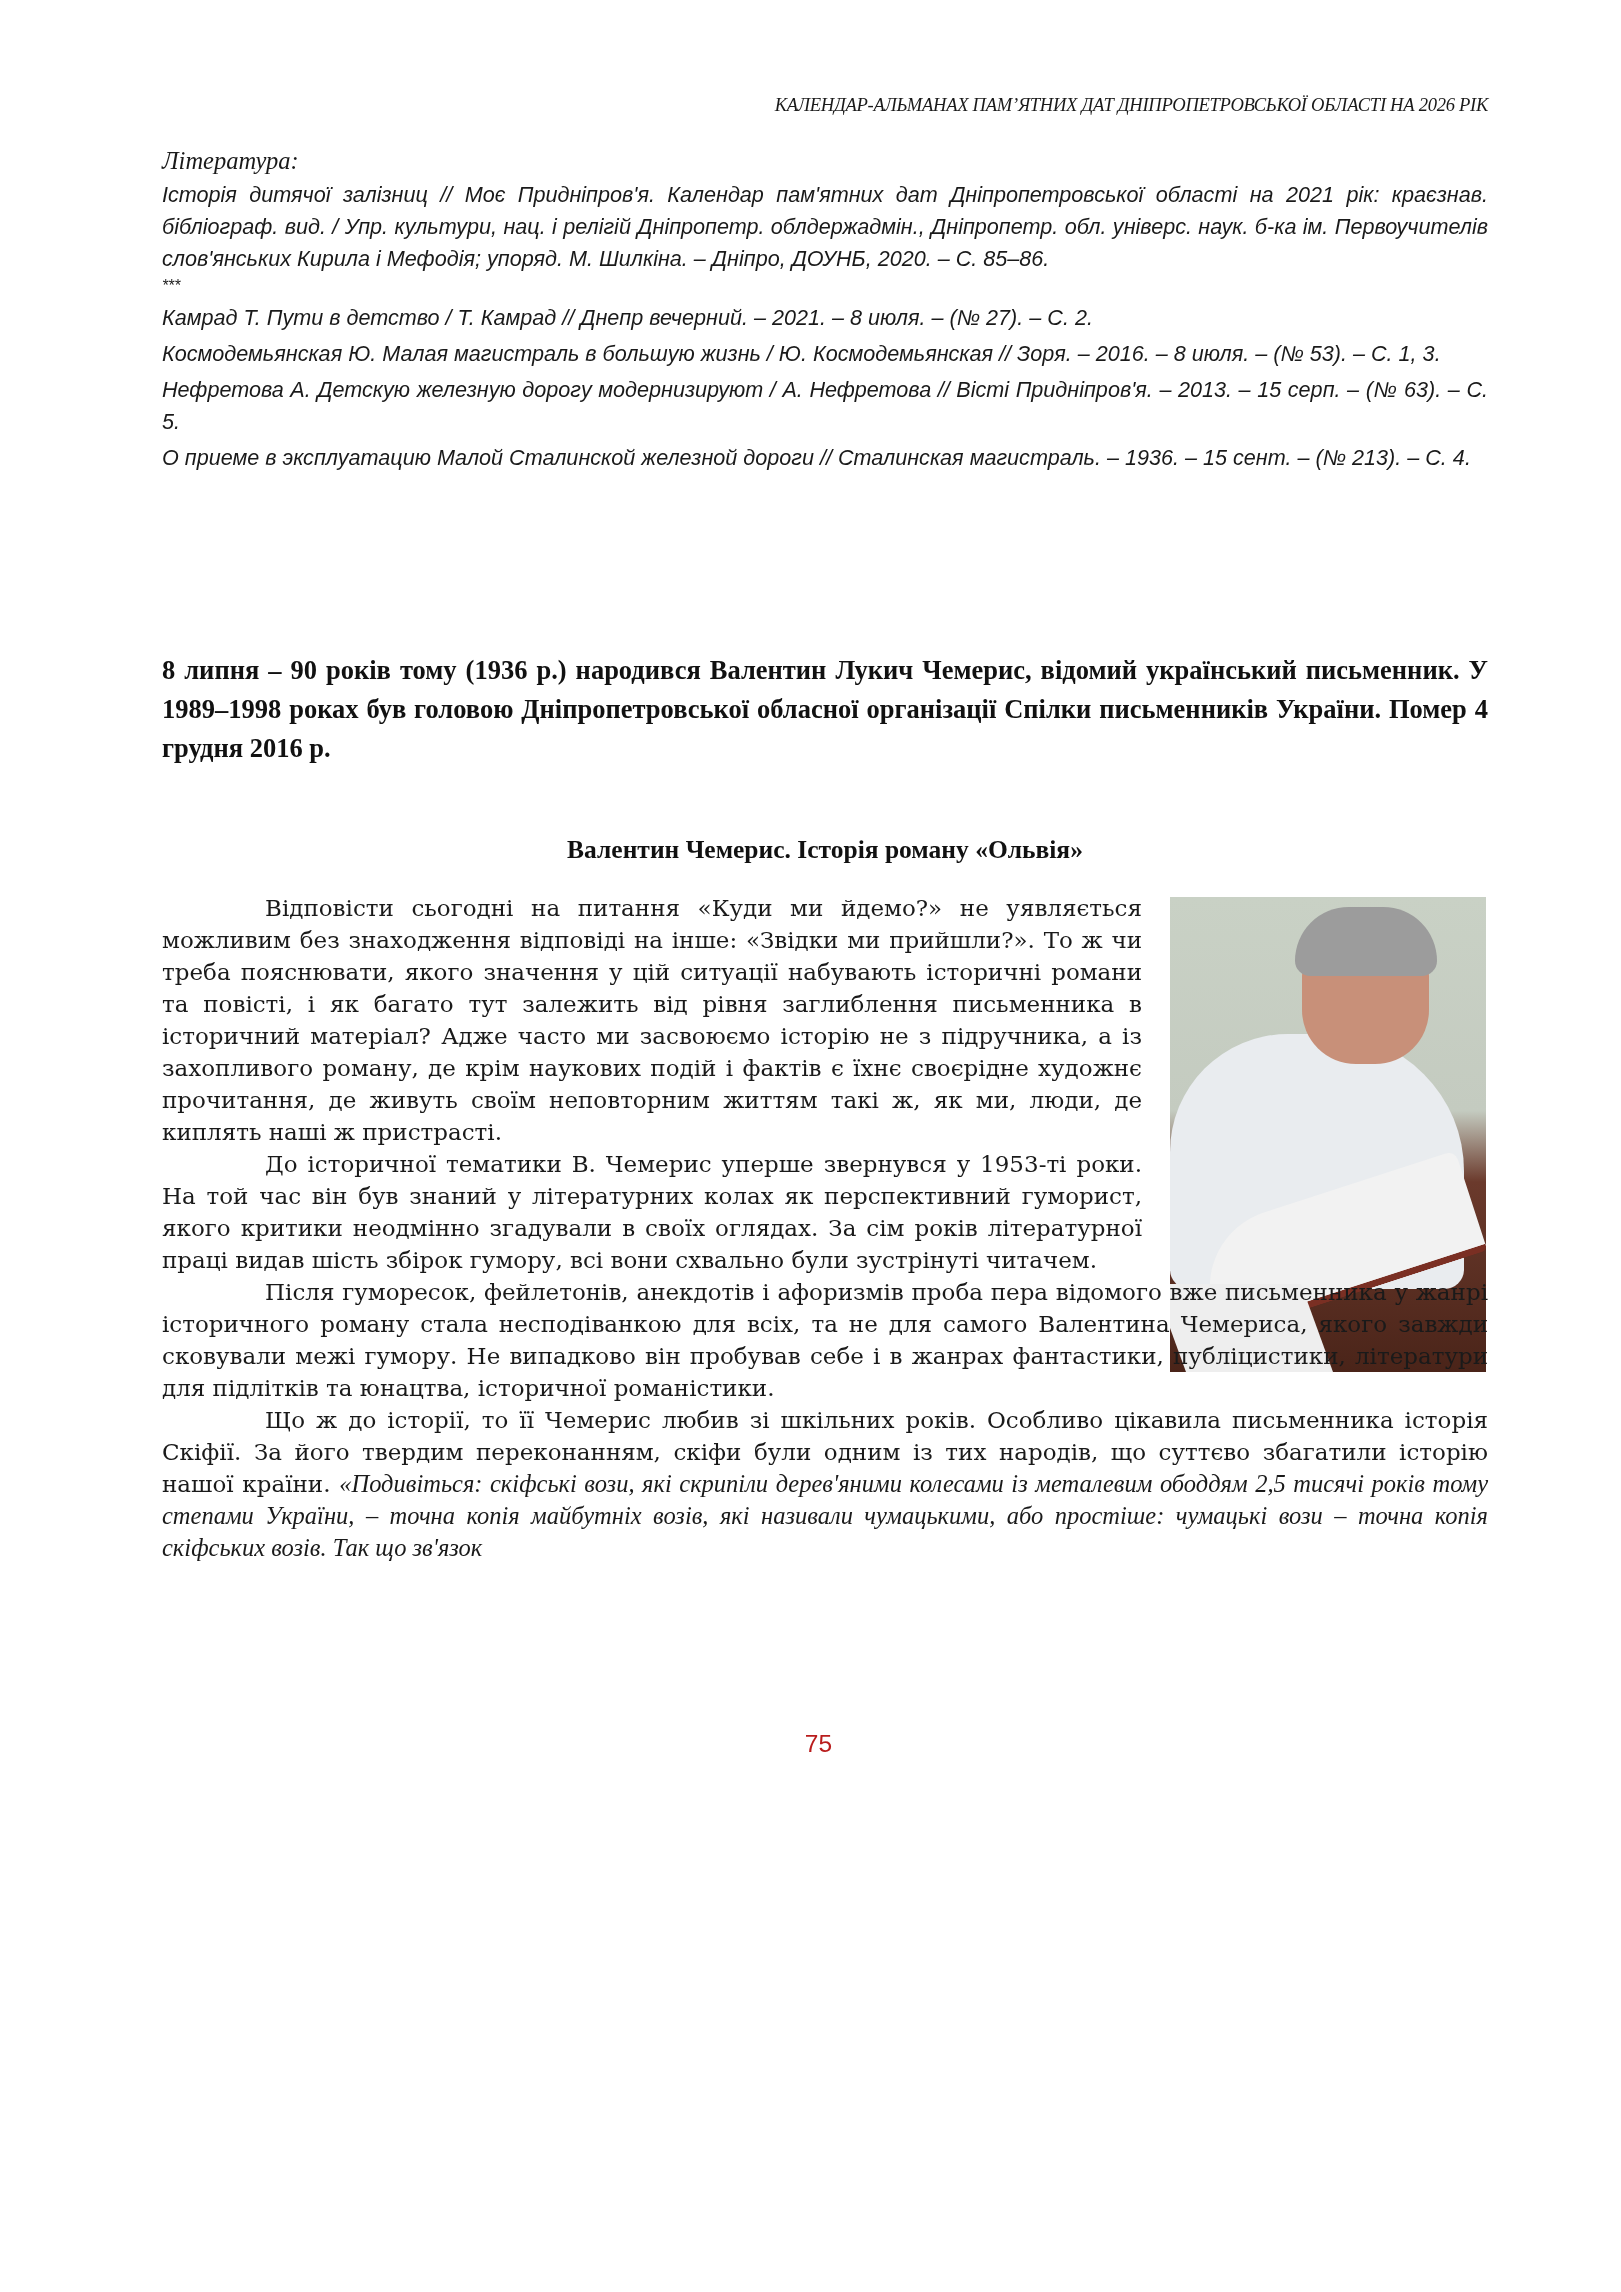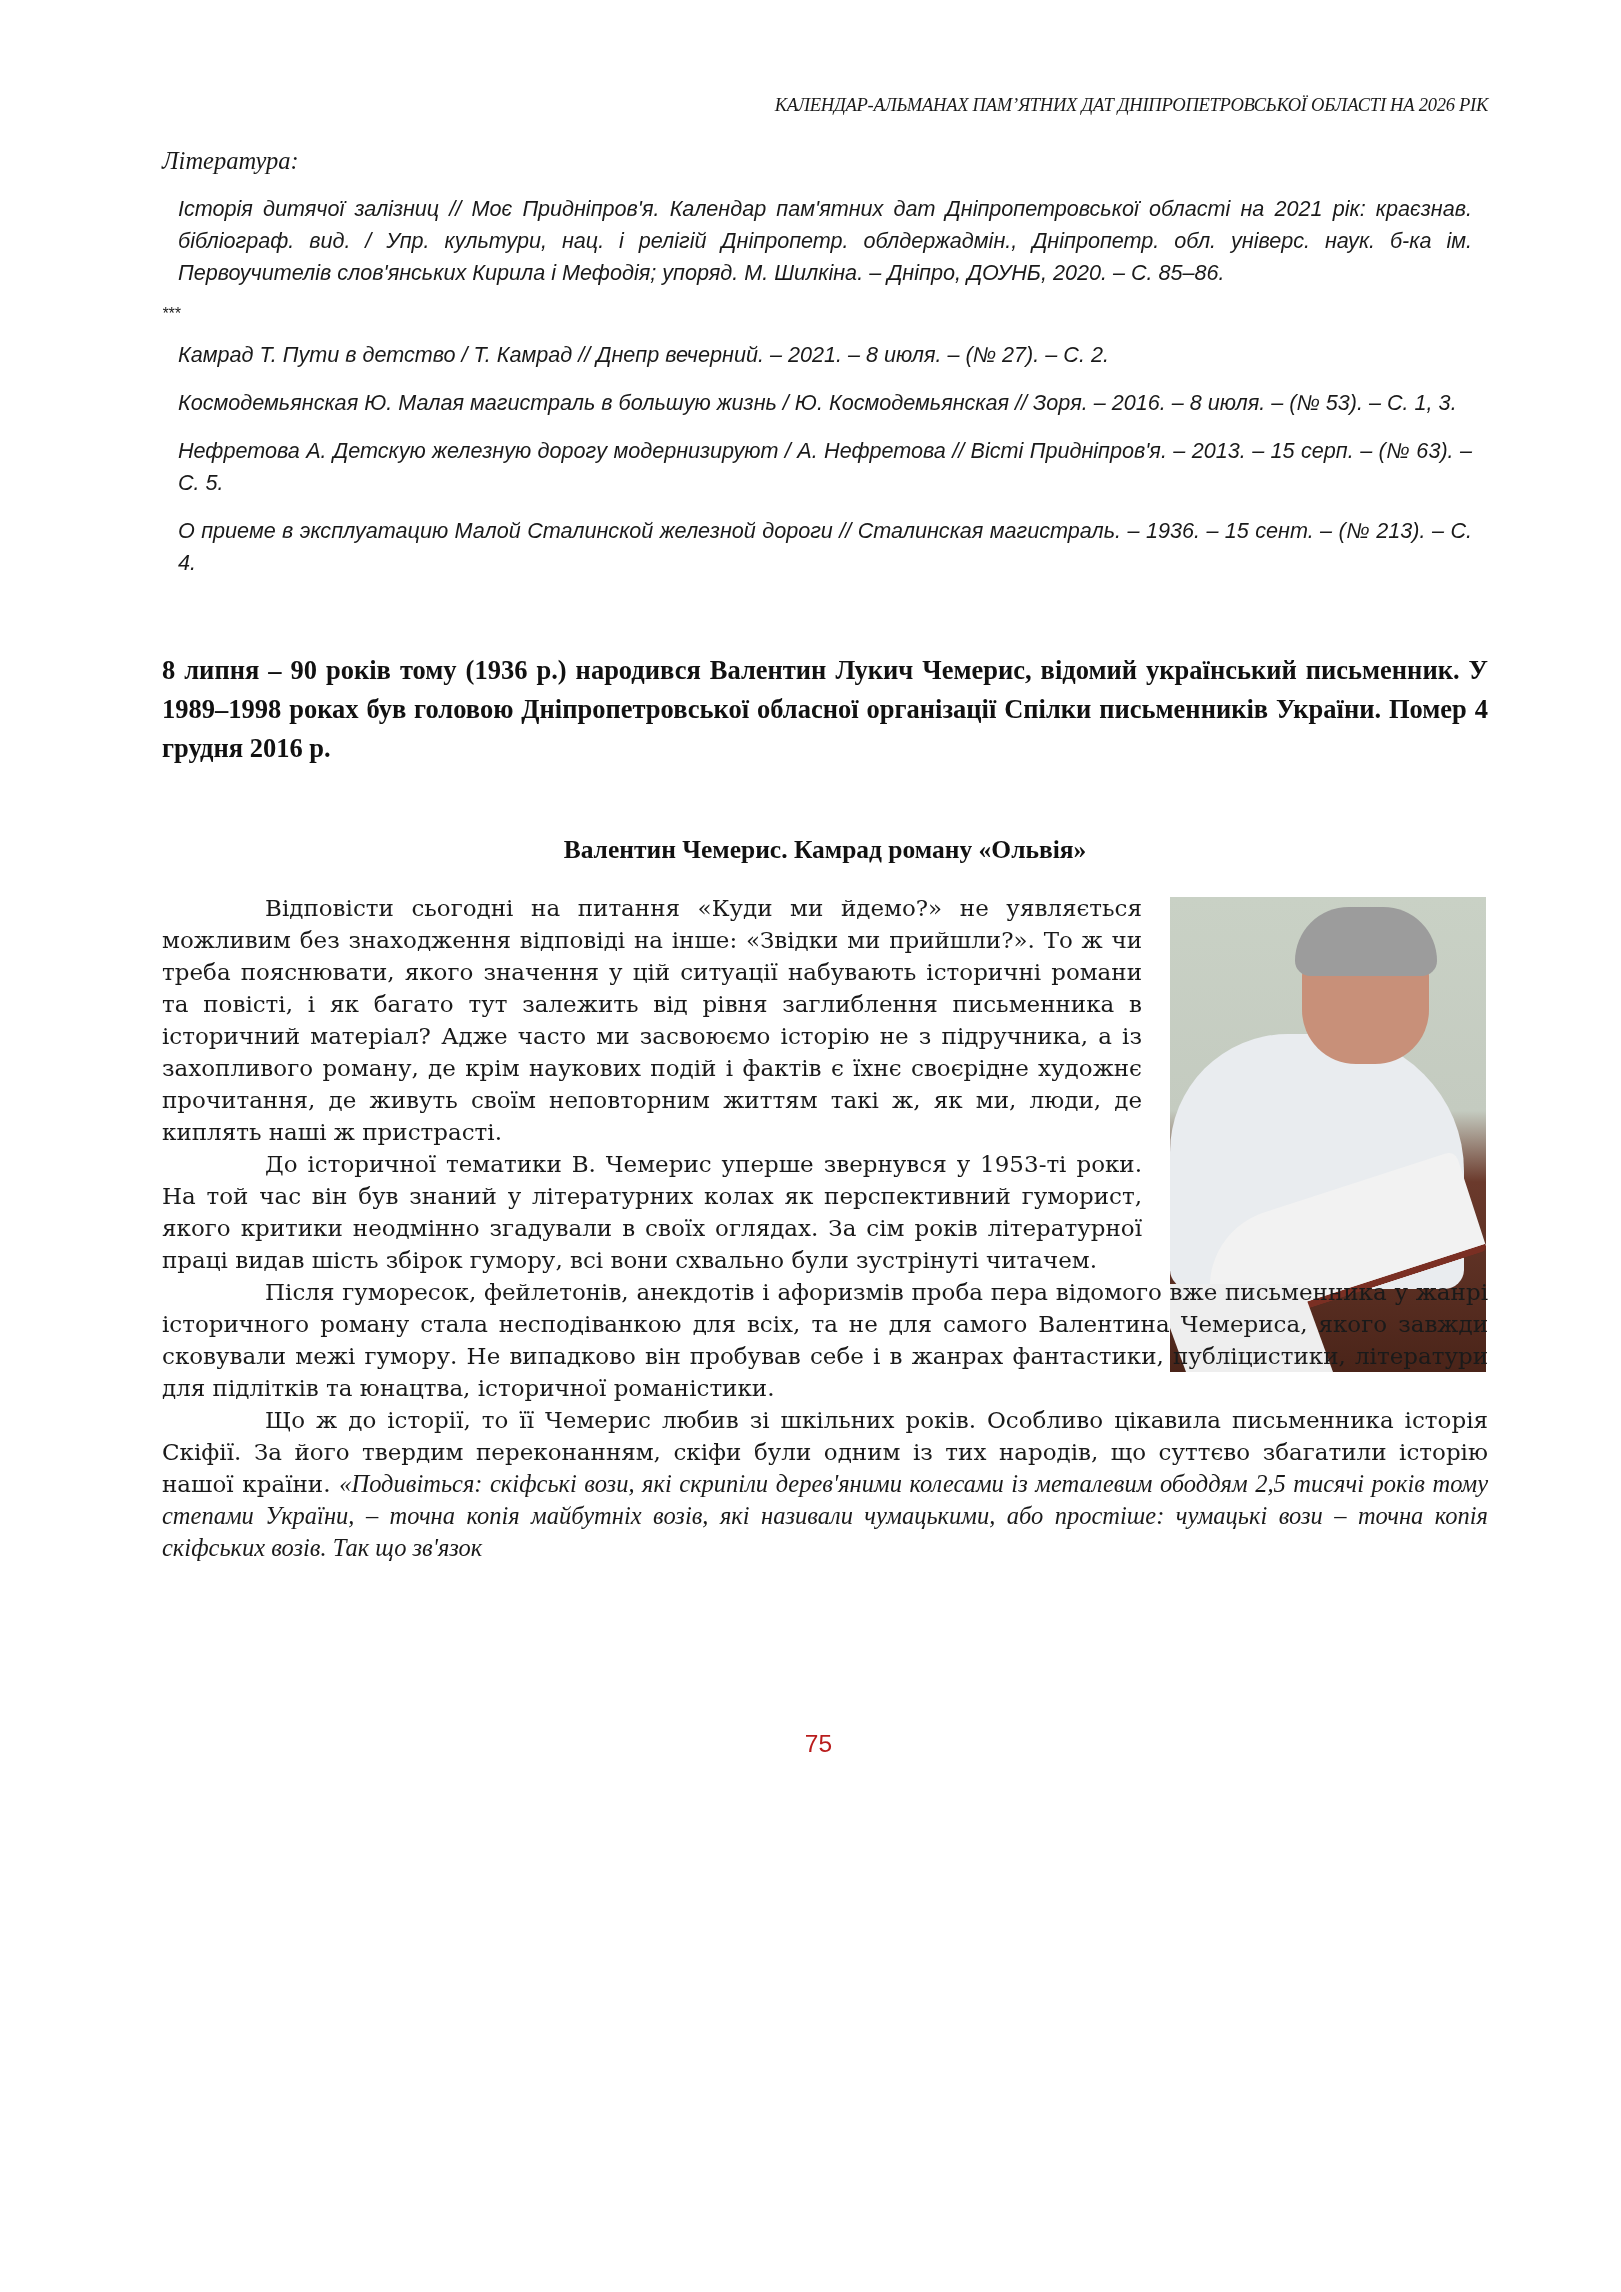--- a/index.html
+++ b/index.html
@@ -6,21 +6,21 @@
   body { width: 1621px; height: 2293px; position: relative; overflow: hidden; color: #111; }
   .page { position: absolute; left: 8px; top: 0; width: 1621px; height: 2293px; }
   .running-header {
     position: absolute; left: 588px; top: 94px; width: 892px; text-align: right;
     font-family: "Liberation Serif", serif; font-style: italic; font-size: 18.6px;
     letter-spacing: -0.3px; color: #1a1a1a;
   }
   .lit { position: absolute; left: 154px; top: 145px; width: 1326px;
     font-family: "Liberation Sans", sans-serif; font-size: 21.6px; line-height: 32px; color: #1a1a1a; font-style: italic; }
   .lit-title { font-family: "Liberation Serif", serif; font-size: 24.5px; margin-bottom: 2px; }
-  .lit p { margin: 16px; text-align: justify; }
+  .lit p { margin: 0; text-align: justify; }
   .lit .stars { font-size: 15.7px; line-height: 17.6px; margin: 2px 0 7.8px 0; }
   .lit .entry { margin-bottom: 3.9px; }
   .event {
     position: absolute; left: 154px; top: 651px; width: 1326px;
     font-family: "Liberation Serif", serif; font-weight: bold; font-size: 26.5px; line-height: 39px;
     text-align: justify; color: #111;
   }
   .event .it { }
   .article-title {
     position: absolute; left: 154px; top: 814px; width: 1326px; text-align: center;
@@ -66,21 +66,21 @@
     <p>Історія дитячої залізниц // Моє Придніпров'я. Календар пам'ятних дат Дніпропетровської області на 2021 рік: краєзнав. бібліограф. вид. / Упр. культури, нац. і релігій Дніпропетр. облдержадмін., Дніпропетр. обл. універс. наук. б-ка ім. Первоучителів слов'янських Кирила і Мефодія; упоряд. М. Шилкіна. – Дніпро, ДОУНБ, 2020. – С. 85–86.</p>
     <p class="stars">***</p>
     <p class="entry">Камрад Т. Пути в детство / Т. Камрад // Днепр вечерний. – 2021. – 8 июля. – (№ 27). – С. 2.</p>
     <p class="entry">Космодемьянская Ю. Малая магистраль в большую жизнь / Ю. Космодемьянская // Зоря. – 2016. – 8 июля. – (№ 53). – С. 1, 3.</p>
     <p class="entry">Нефретова А. Детскую железную дорогу модернизируют / А. Нефретова // Вісті Придніпров'я. – 2013. – 15 серп. – (№ 63). – С. 5.</p>
     <p class="entry">О приеме в эксплуатацию Малой Сталинской железной дороги // Сталинская магистраль. – 1936. – 15 сент. – (№ 213). – С. 4.</p>
   </section>
 
   <div class="event"><span>8 липня – 90 років тому (1936 р.) народився Валентин </span><span class="it">Лукич</span><span> Чемерис, відомий український письменник. У 1989–1998 роках був головою Дніпропетровської обласної організації Спілки письменників України. Помер 4 грудня 2016 р.</span></div>
 
-  <h2 class="article-title">Валентин Чемерис. Камрад роману «Ольвія»</h2>
+  <h2 class="article-title">Валентин Чемерис. Історія роману «Ольвія»</h2>
 
   <div class="photo" title="Портрет Валентина Чемериса з книгою">
     <div class="shirt"></div>
     <div class="head"></div>
     <div class="hair"></div>
     <div class="book"></div>
     <div class="papers"></div>
   </div>
 
   <div class="body-text">

